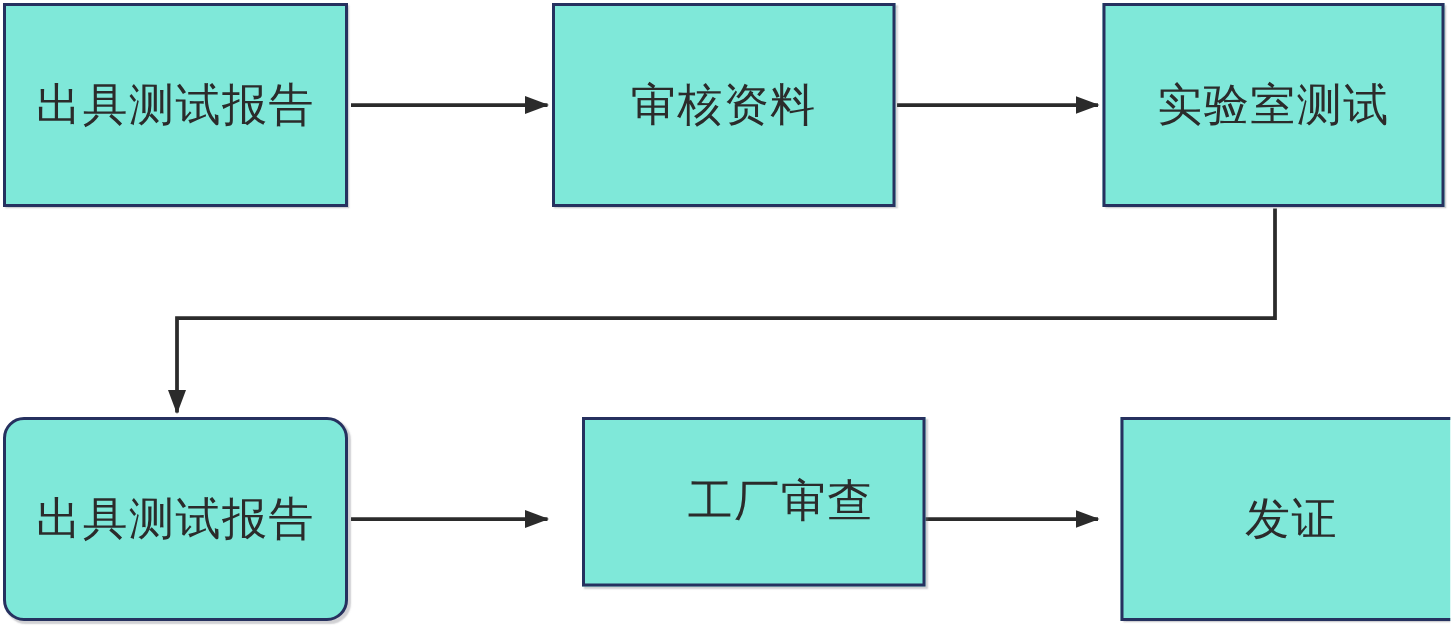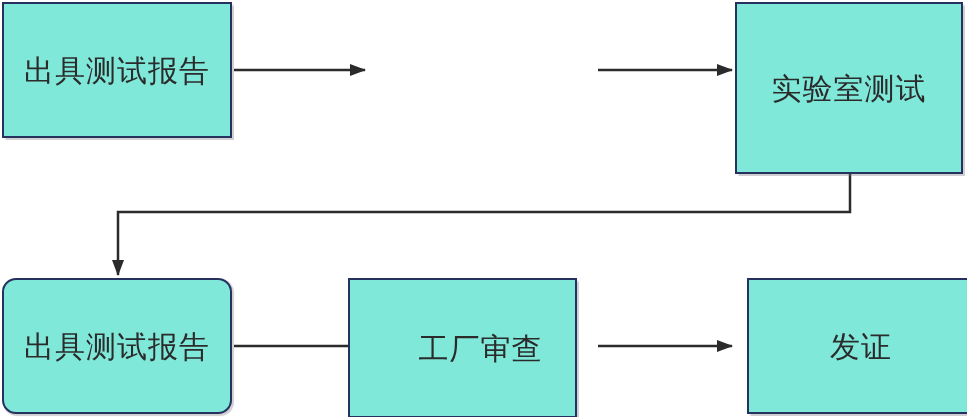--- a/index.html
+++ b/index.html
@@ -32,23 +32,23 @@
     align-items: center;
     justify-content: center;
     color: var(--text);
     font-size: 30px;
     letter-spacing: 1px;
     text-align: center;
     line-height: 1.1;
   }
   #node-1 { left: 2px;   top: 2px;   width: 230px; height: 136px; }
   #node-2 { left: 368px; top: 2px;   width: 229px; height: 136px; }
-  #node-3 { left: 735px; top: 2px;   width: 228px; height: 172px; }
+  #node-3 { left: 735px; top: 2px;   width: 228px; height: 136px; }
   #node-4 { left: 2px;   top: 278px; width: 230px; height: 136px; border-radius: 14px; }
-  #node-5 { left: 348px; top: 278px; width: 229px; height: 140px; padding-left: 36px; }
+  #node-5 { left: 388px; top: 278px; width: 229px; height: 113px; padding-left: 36px; }
   #node-6 { left: 735px; top: 278px; width: 228px; height: 136px; margin-left: 12px; }
   .edges-layer {
     position: absolute;
     left: 0; top: 0;
     width: 967px;
     height: 417px;
     pointer-events: none;
   }
 </style>
 </head>
@@ -66,20 +66,23 @@
     <line x1="598" y1="70" x2="732" y2="70" stroke="#2b2b2b" stroke-width="2.5" marker-end="url(#arrowhead)"></line>
     <polyline points="850,139 850,212 118,212 118,275" fill="none" stroke="#2b2b2b" stroke-width="2.5" marker-end="url(#arrowhead)"></polyline>
     <line x1="234" y1="346" x2="365" y2="346" stroke="#2b2b2b" stroke-width="2.5" marker-end="url(#arrowhead)"></line>
     <line x1="598" y1="346" x2="732" y2="346" stroke="#2b2b2b" stroke-width="2.5" marker-end="url(#arrowhead)"></line>
   </svg>
 
   <div class="flow-node" id="node-1">
     <span>出具测试报告</span>
   </div>
 
+  <div class="flow-node" id="node-2">
+    <span>审核资料</span>
+  </div>
 
   <div class="flow-node" id="node-3">
     <span>实验室测试</span>
   </div>
 
   <div class="flow-node" id="node-4">
     <span>出具测试报告</span>
   </div>
 
   <div class="flow-node" id="node-5">

